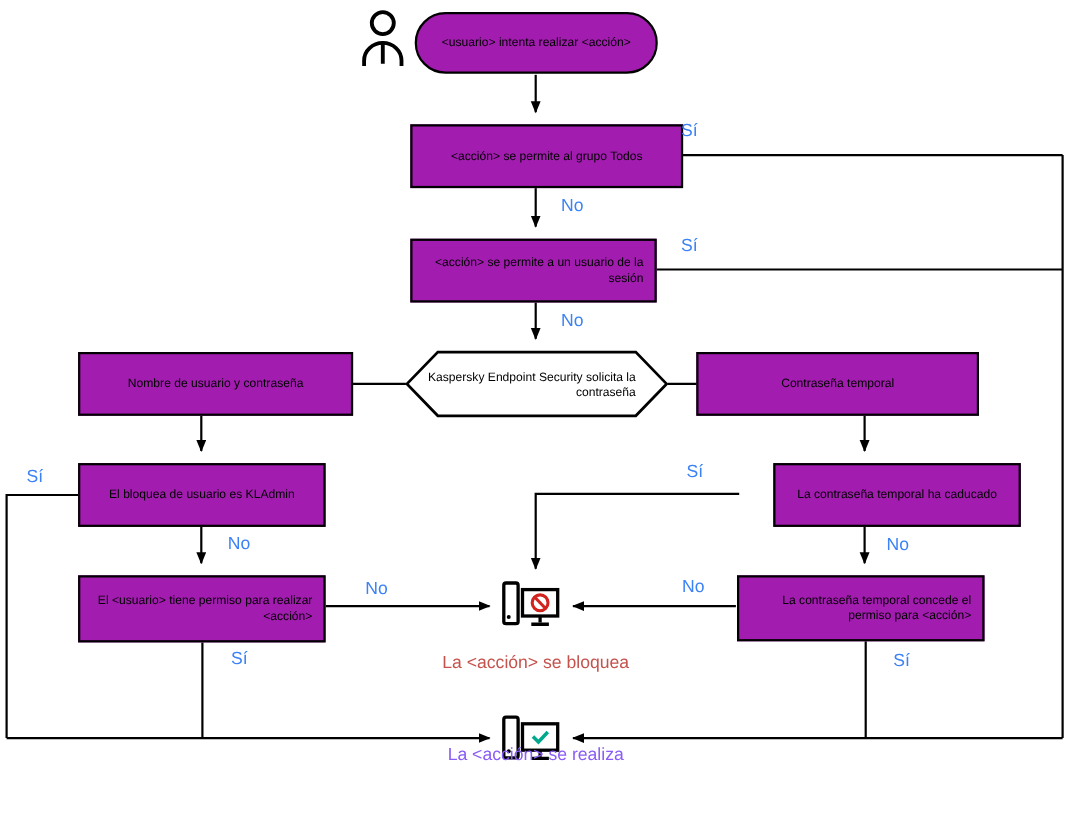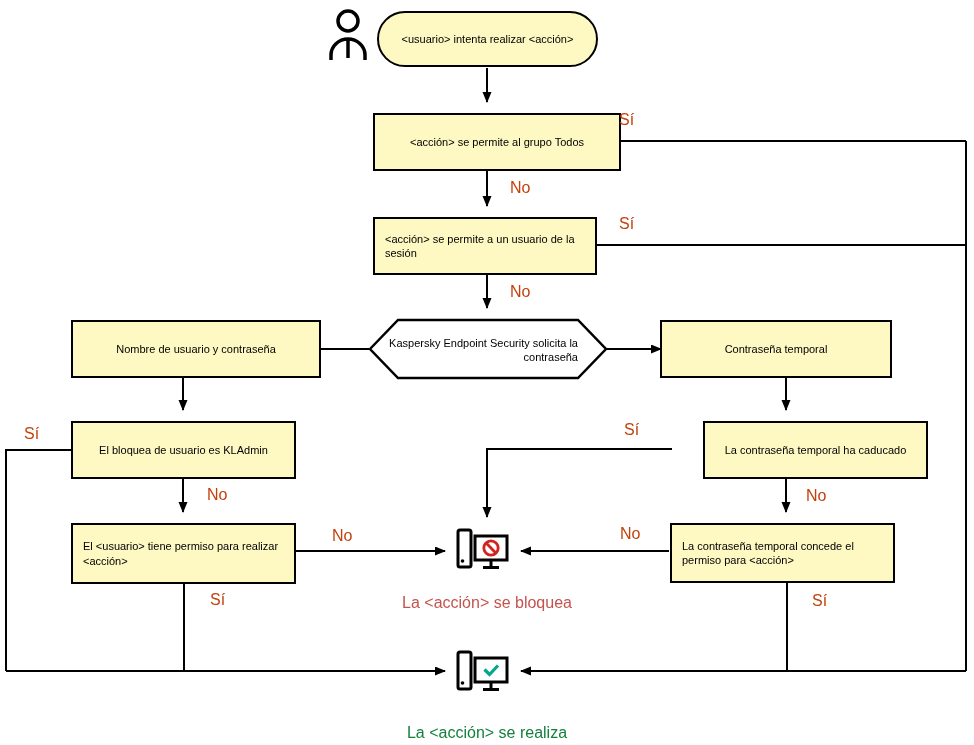--- a/index.html
+++ b/index.html
@@ -2,32 +2,32 @@
 <html><head>
 <meta charset="utf-8">
 <style>
   html,body{margin:0;padding:0;background:#fff;}
   #canvas{
     position:relative;width:974px;height:745px;background:#fff;
     font-family:"Liberation Sans", sans-serif;color:#000;overflow:hidden;
   }
   #connectors{position:absolute;left:0;top:0;width:974px;height:745px;}
   .node{
-    position:absolute;box-sizing:border-box;background:#fef9c3;
+    position:absolute;box-sizing:border-box;background:#a21caf;
     border:2.5px solid #000;display:flex;align-items:center;justify-content:center;
-    text-align:left;font-size:11px;line-height:1.3;padding:3px 10px;
+    text-align:right;font-size:11px;line-height:1.3;padding:3px 10px;
   }
   .node.stadium{border-radius:29px;border-width:2px;}
   .hexwrap{position:absolute;left:368px;top:318px;width:240px;height:64px;}
   .hextext{
     position:absolute;left:382px;top:322px;width:196px;height:56px;
     display:flex;align-items:center;justify-content:center;text-align:right;
     font-size:11px;line-height:1.3;
   }
-  .lbl{position:absolute;font-size:16px;color:#c2410c;white-space:nowrap;}
+  .lbl{position:absolute;font-size:16px;color:#3b82f6;white-space:nowrap;}
   .status{
     position:absolute;transform:translateX(-50%);font-size:16px;white-space:nowrap;
   }
   .icon{position:absolute;}
 </style>
 </head>
 <body>
 
 <div id="canvas">
 
@@ -79,21 +79,21 @@
     <polygon points="2,31 30,2 210,2 238,31 210,60 30,60" fill="#fff" stroke="#000" stroke-width="2.5"></polygon>
   </svg>
   <div class="hextext">Kaspersky Endpoint Security solicita la contraseña</div>
 
   <div class="node" style="left:71px;top:320px;width:250px;height:58px">Nombre de usuario y contraseña</div>
 
   <div class="node" style="left:71px;top:421px;width:225px;height:58px">El bloquea de usuario es KLAdmin</div>
 
   <div class="node" style="left:71px;top:523px;width:225px;height:61px">El &lt;usuario&gt; tiene permiso para realizar &lt;acción&gt;</div>
 
-  <div class="node" style="left:660px;top:320px;width:232px;height:58px">Contraseña temporal</div>
+  <div class="node" style="left:633px;top:320px;width:257px;height:58px">Contraseña temporal</div>
 
   <div class="node" style="left:703px;top:421px;width:225px;height:58px">La contraseña temporal ha caducado</div>
 
   <div class="node" style="left:670px;top:523px;width:225px;height:60px">La contraseña temporal concede el permiso para &lt;acción&gt;</div>
 
   <span class="lbl" style="left:619px;top:111px">Sí</span>
   <span class="lbl" style="left:510px;top:179px">No</span>
   <span class="lbl" style="left:619px;top:215px">Sí</span>
   <span class="lbl" style="left:510px;top:283px">No</span>
   <span class="lbl" style="left:24px;top:425px">Sí</span>
@@ -123,15 +123,15 @@
   <svg class="icon" style="left:456px;top:650px" width="54" height="46" viewBox="0 0 54 46">
     <g stroke="#000" stroke-width="3" fill="#fff">
       <rect x="2" y="2" width="13" height="37" rx="2"></rect>
       <rect x="19" y="8" width="32" height="24"></rect>
       <path d="M35,32 V38" fill="none"></path>
       <path d="M27,39.5 H43" fill="none"></path>
     </g>
     <circle cx="6.5" cy="33" r="1.8" fill="#000"></circle>
     <path d="M28.5,19.5 L33.5,24.5 L42,15.5" fill="none" stroke-width="3.2" stroke="#00a88e"></path>
   </svg>
-  <div class="status" style="left: 487px; top: 724px; color: #15803d;">La &lt;acción&gt; se realiza</div>
+  <div class="status" style="left: 487px; top: 678px; color: #8b5cf6;">La &lt;acción&gt; se realiza</div>
 
 </div>
 
 </body></html>

